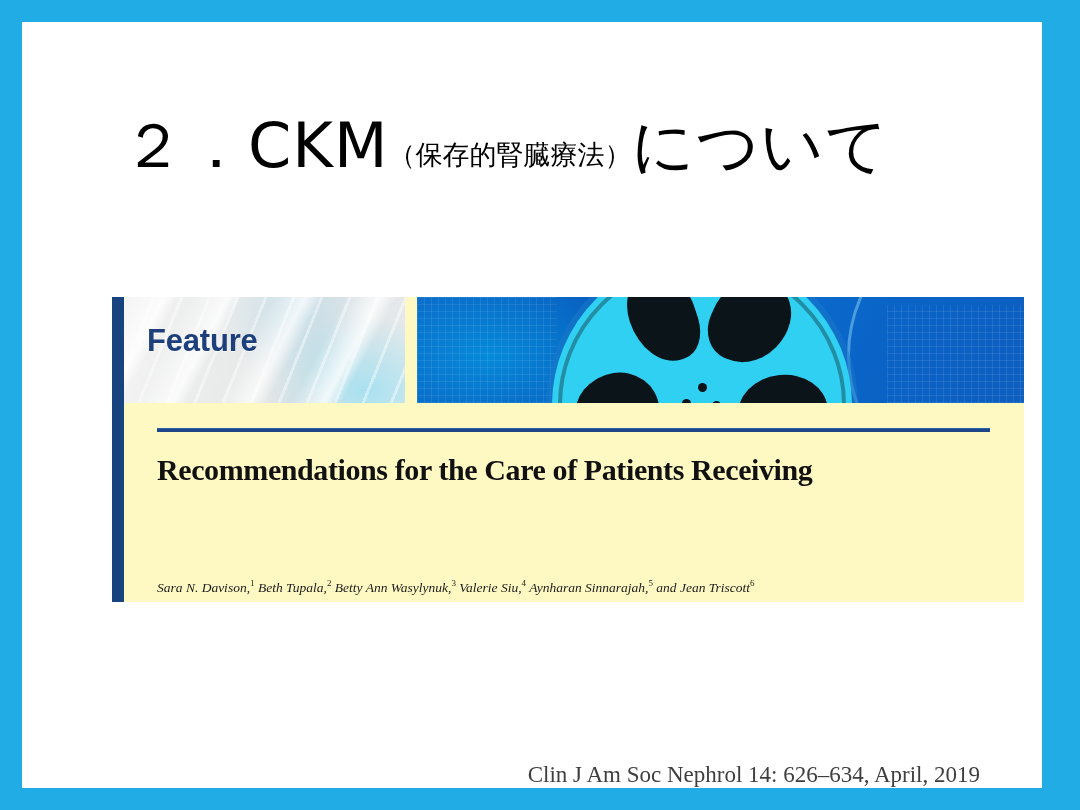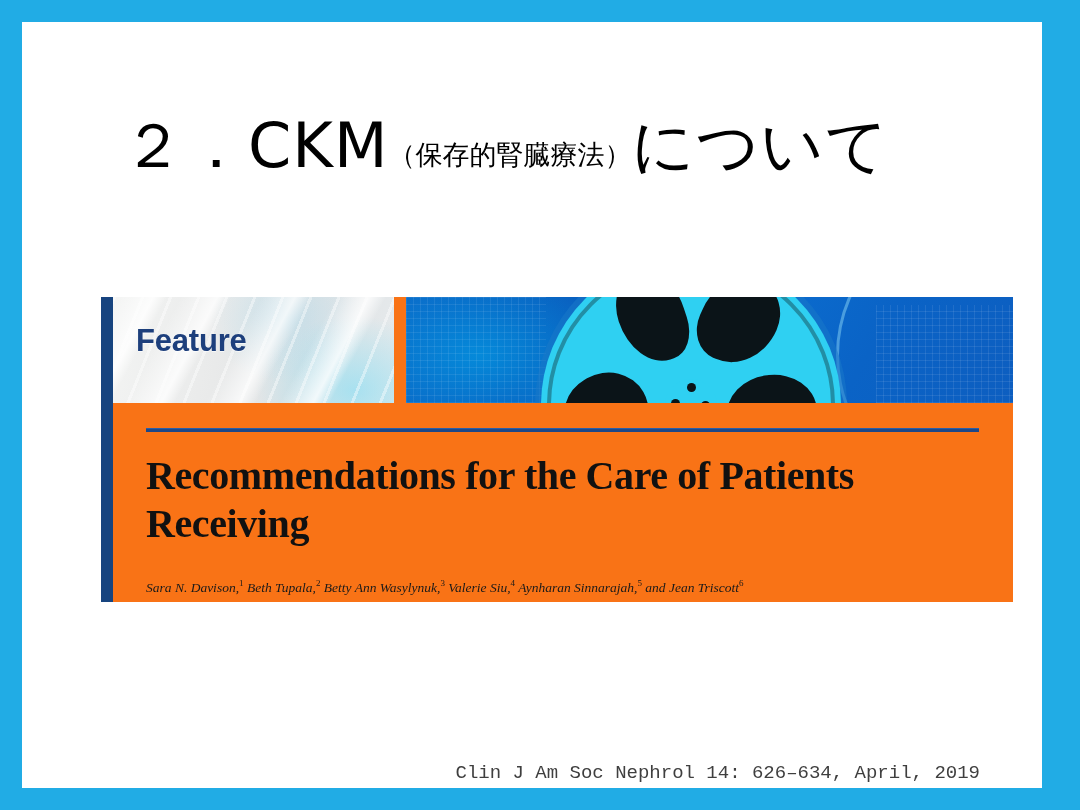--- a/index.html
+++ b/index.html
@@ -54,25 +54,25 @@
     font-size: 27px;
     font-weight: 400;
     vertical-align: baseline;
     position: relative;
     top: -3px;
   }
 
   
   #article {
     position: absolute;
-    left: 79px;
+    left: 90px;
     top: 275px;
     width: 912px;
     height: 305px;
-    background: #f97316;
+    background: #fef9c3;
   }
   #article-spine {
     position: absolute;
     left: 0;
     top: 0;
     width: 12px;
     height: 305px;
     background: #17447f;
   }
 
@@ -197,21 +197,21 @@
     background: #1d4788;
     border-top: 1px solid #2a5ea6;
   }
   #article-title {
     position: absolute;
     left: 45px;
     top: 155px;
     width: 800px;
     font-family: "Liberation Serif", serif;
     font-weight: bold;
-    font-size: 40px;
+    font-size: 30px;
     line-height: 1.2;
     color: #111111;
     letter-spacing: -0.4px;
     font-stretch: condensed;
   }
   #article-subtitle {
     position: absolute;
     left: 45px;
     top: 231px;
     width: 800px;
@@ -233,22 +233,22 @@
     color: #1a1a1a;
     white-space: nowrap;
   }
   #article-authors sup { font-size: 9px; font-style: normal; }
 
   
   #citation {
     position: absolute;
     right: 62px;
     top: 740px;
-    font-family: Liberation Mono, monospace;
-    font-size: 19px;
+    font-family: Liberation Serif, serif;
+    font-size: 23px;
     color: #3f3f3f;
     white-space: nowrap;
   }
 </style>
 </head>
 <body>
 
 <div id="slide">
   <div id="slide-canvas">
 

